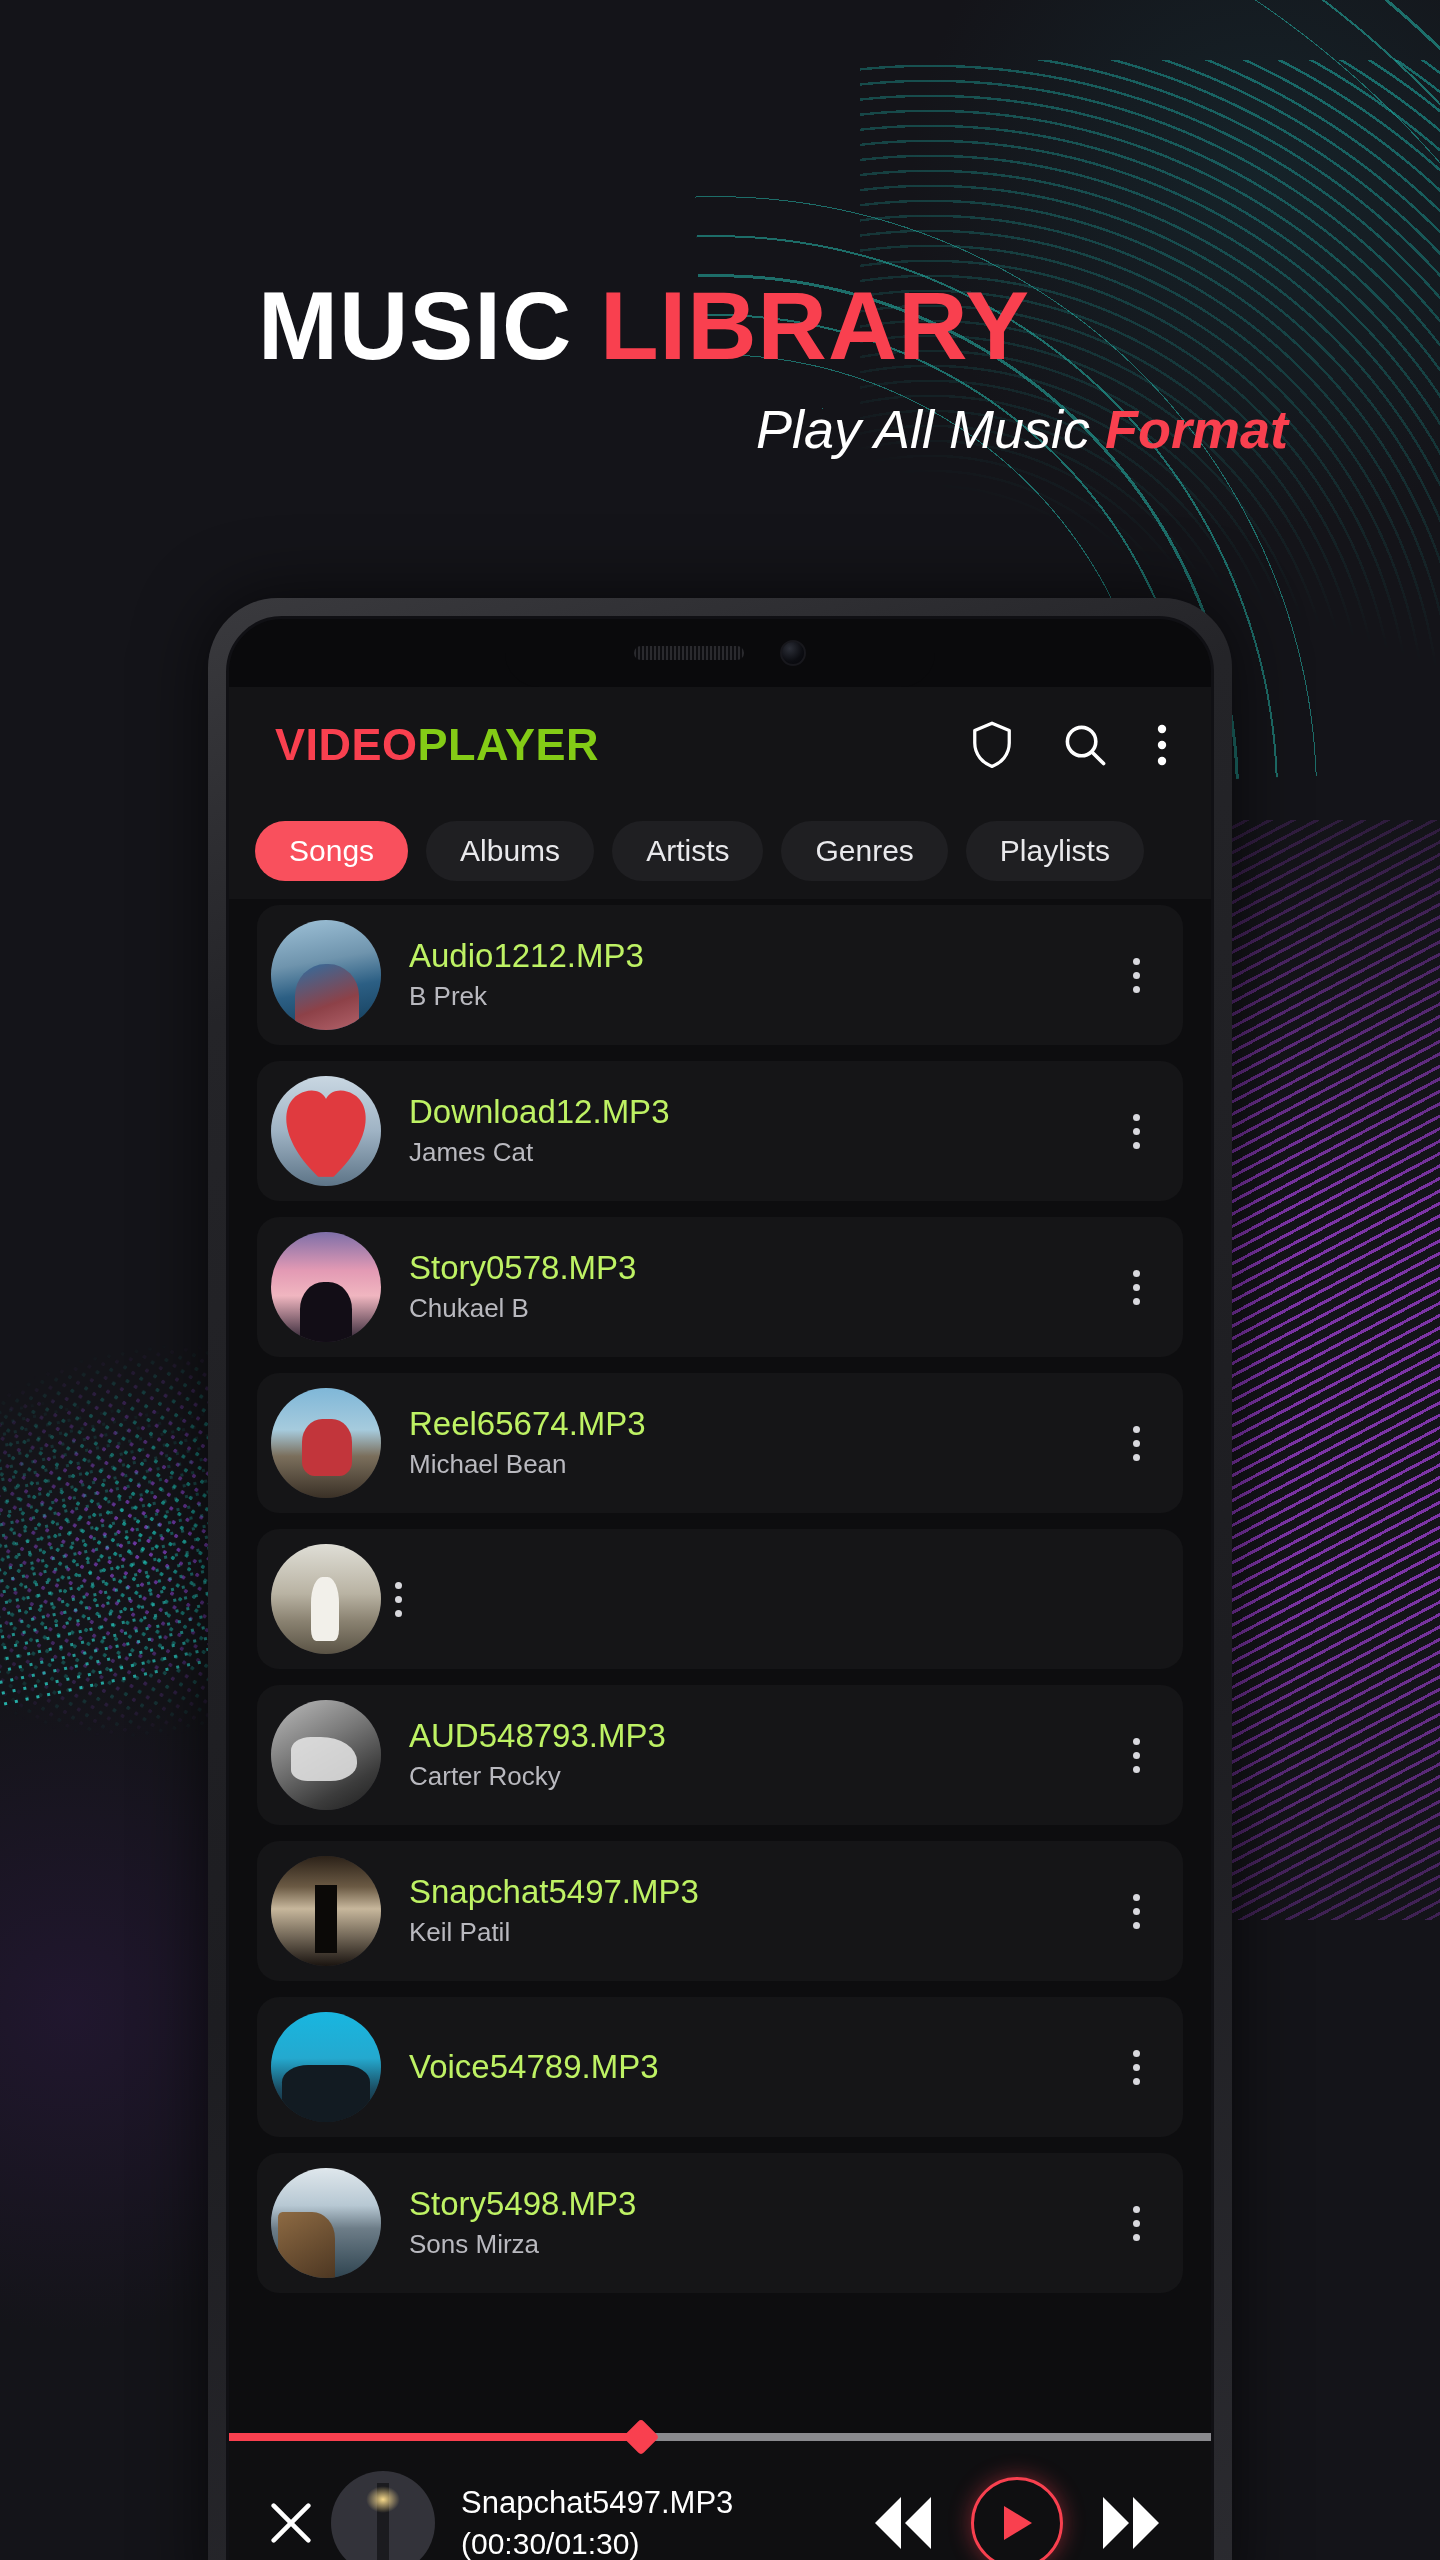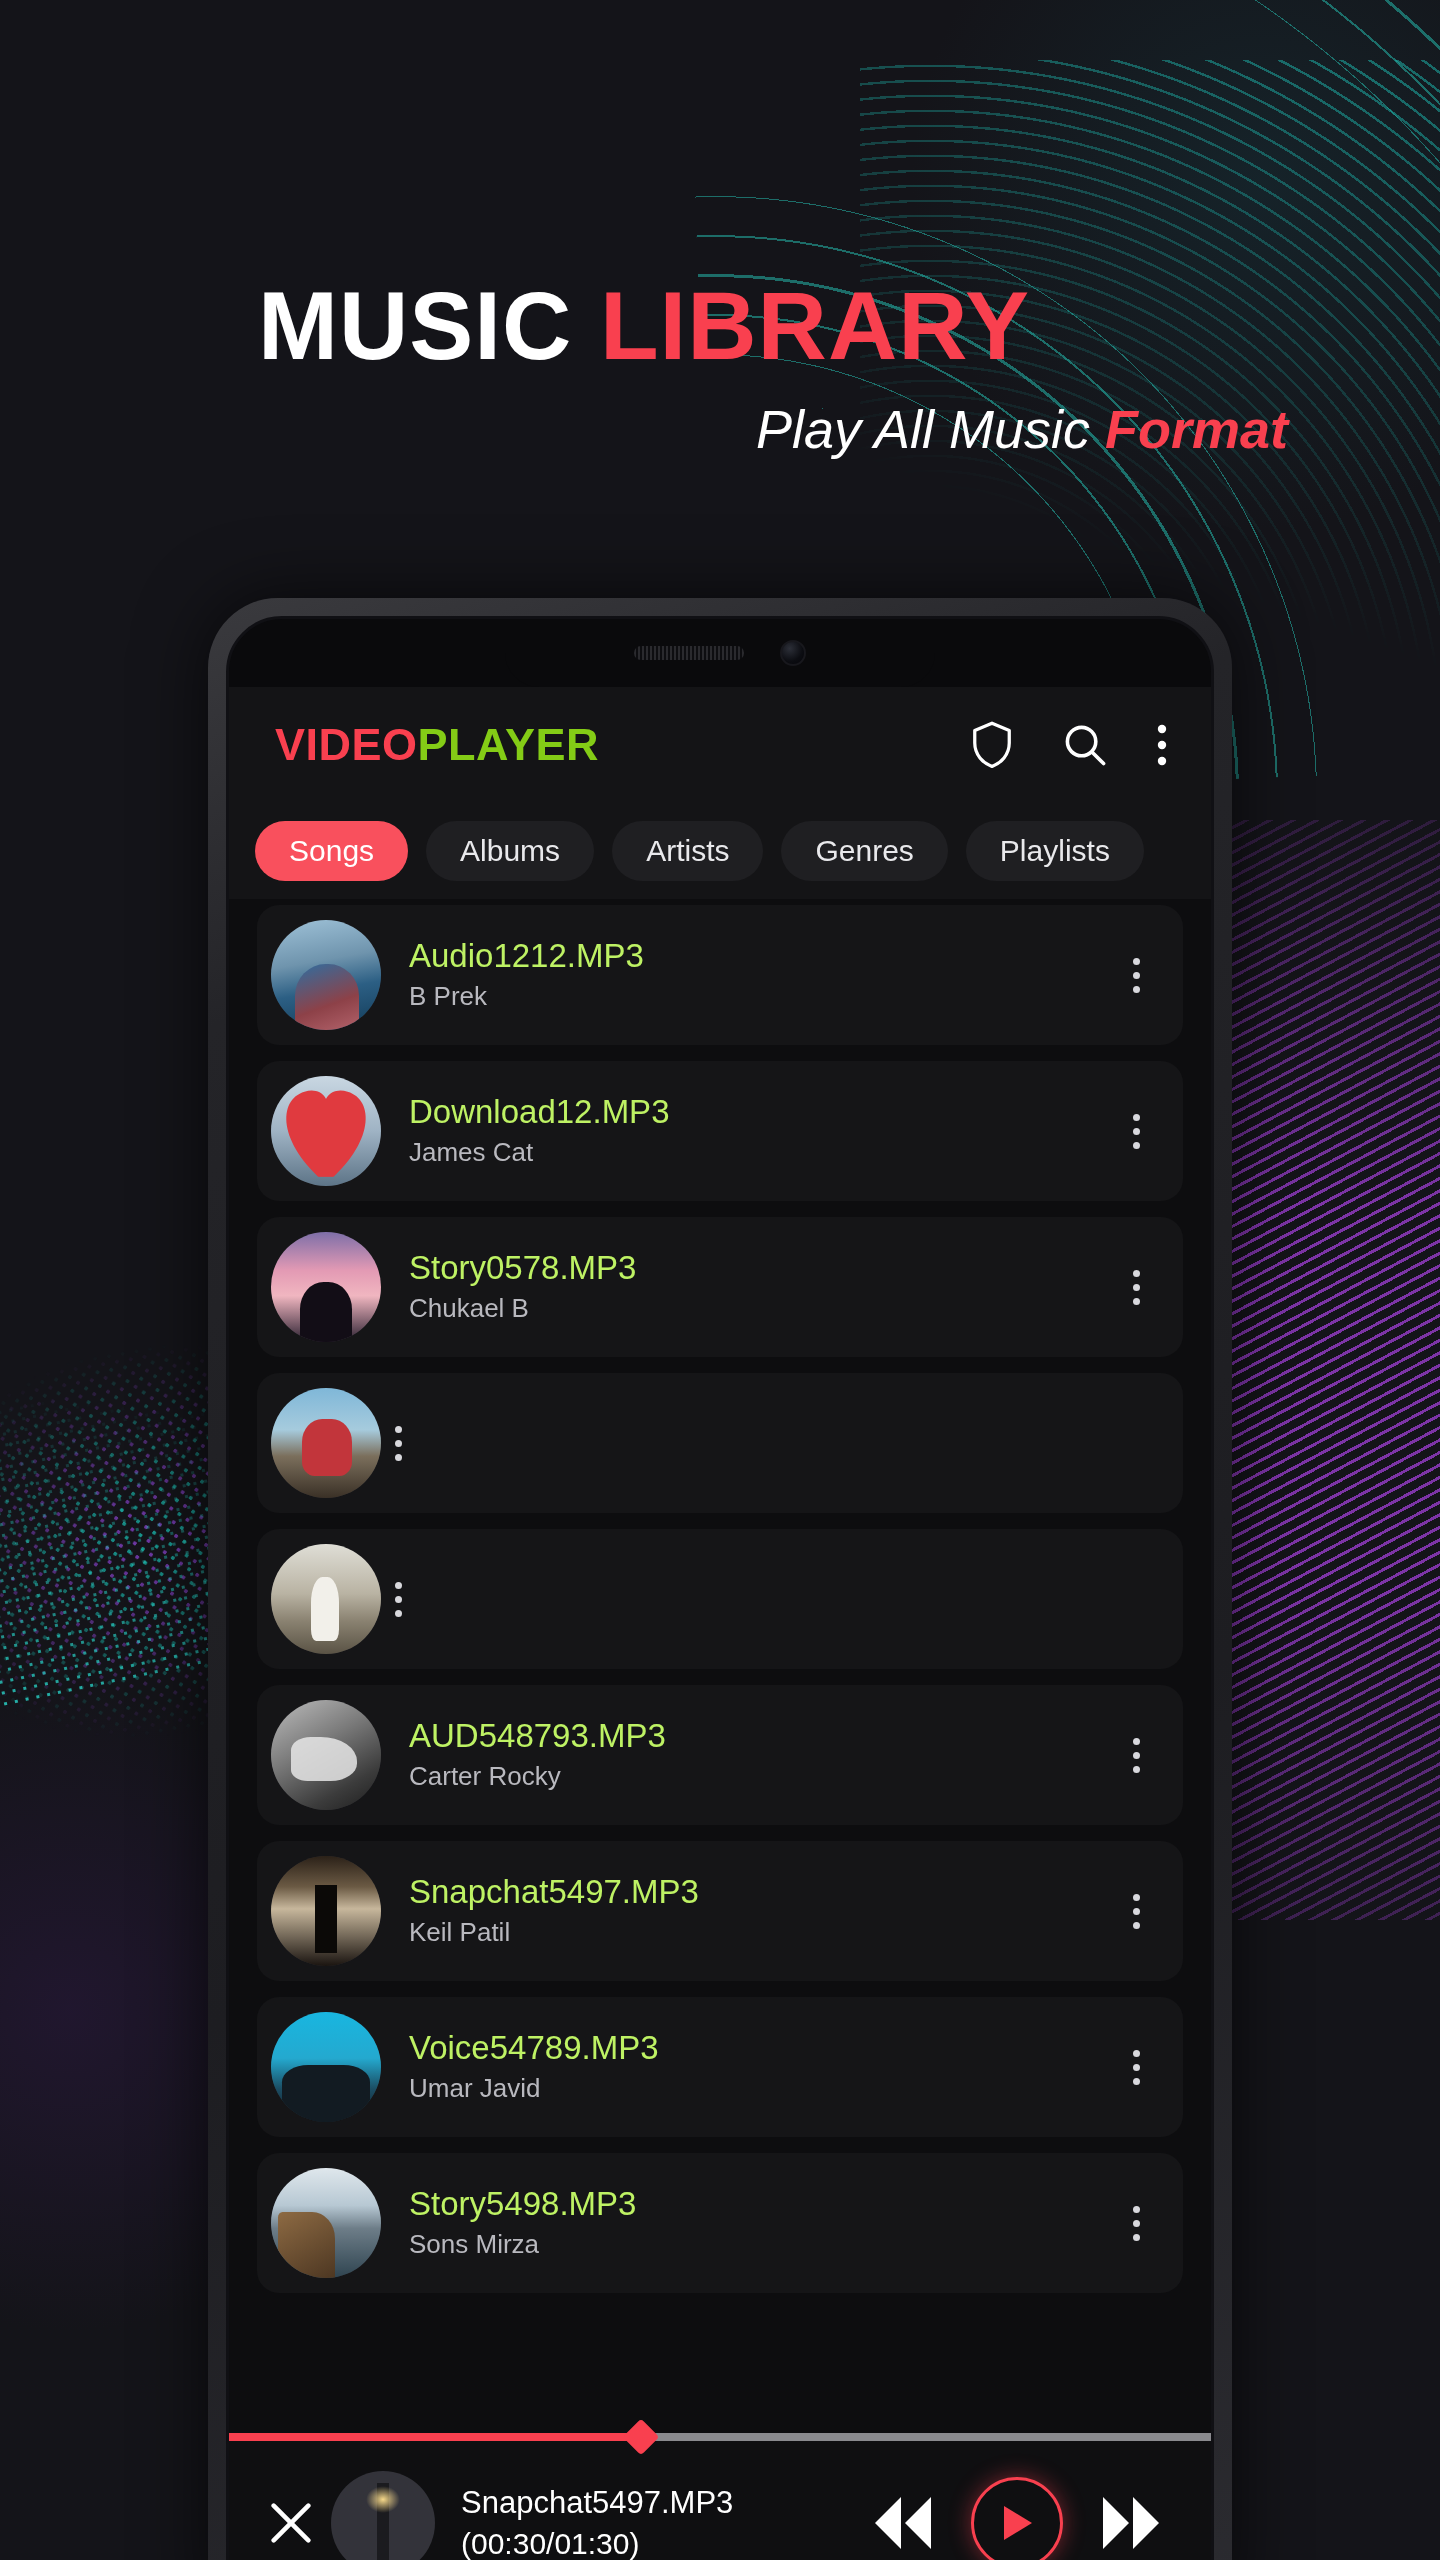--- a/index.html
+++ b/index.html
@@ -351,20 +351,24 @@
               <i></i>
               <i></i>
               <i></i>
             </div>
         </div>
 
         <div class="row">
           <div class="thumb">
               <div class="art art-d"></div>
             </div>
+          <div class="meta">
+            <div class="title">Reel65674.MP3</div>
+            <div class="artist">Michael Bean</div>
+          </div>
           <div class="kebab">
               <i></i>
               <i></i>
               <i></i>
             </div>
         </div>
 
         <div class="row">
           <div class="thumb">
               <div class="art art-e"></div>
@@ -405,21 +409,20 @@
               <i></i>
             </div>
         </div>
 
         <div class="row">
           <div class="thumb">
               <div class="art art-h"></div>
             </div>
           <div class="meta">
             <div class="title">Voice54789.MP3</div>
-            <div class="artist">Umar Javid</div>
           </div>
           <div class="kebab">
               <i></i>
               <i></i>
               <i></i>
             </div>
         </div>
 
         <div class="row">
           <div class="thumb">

